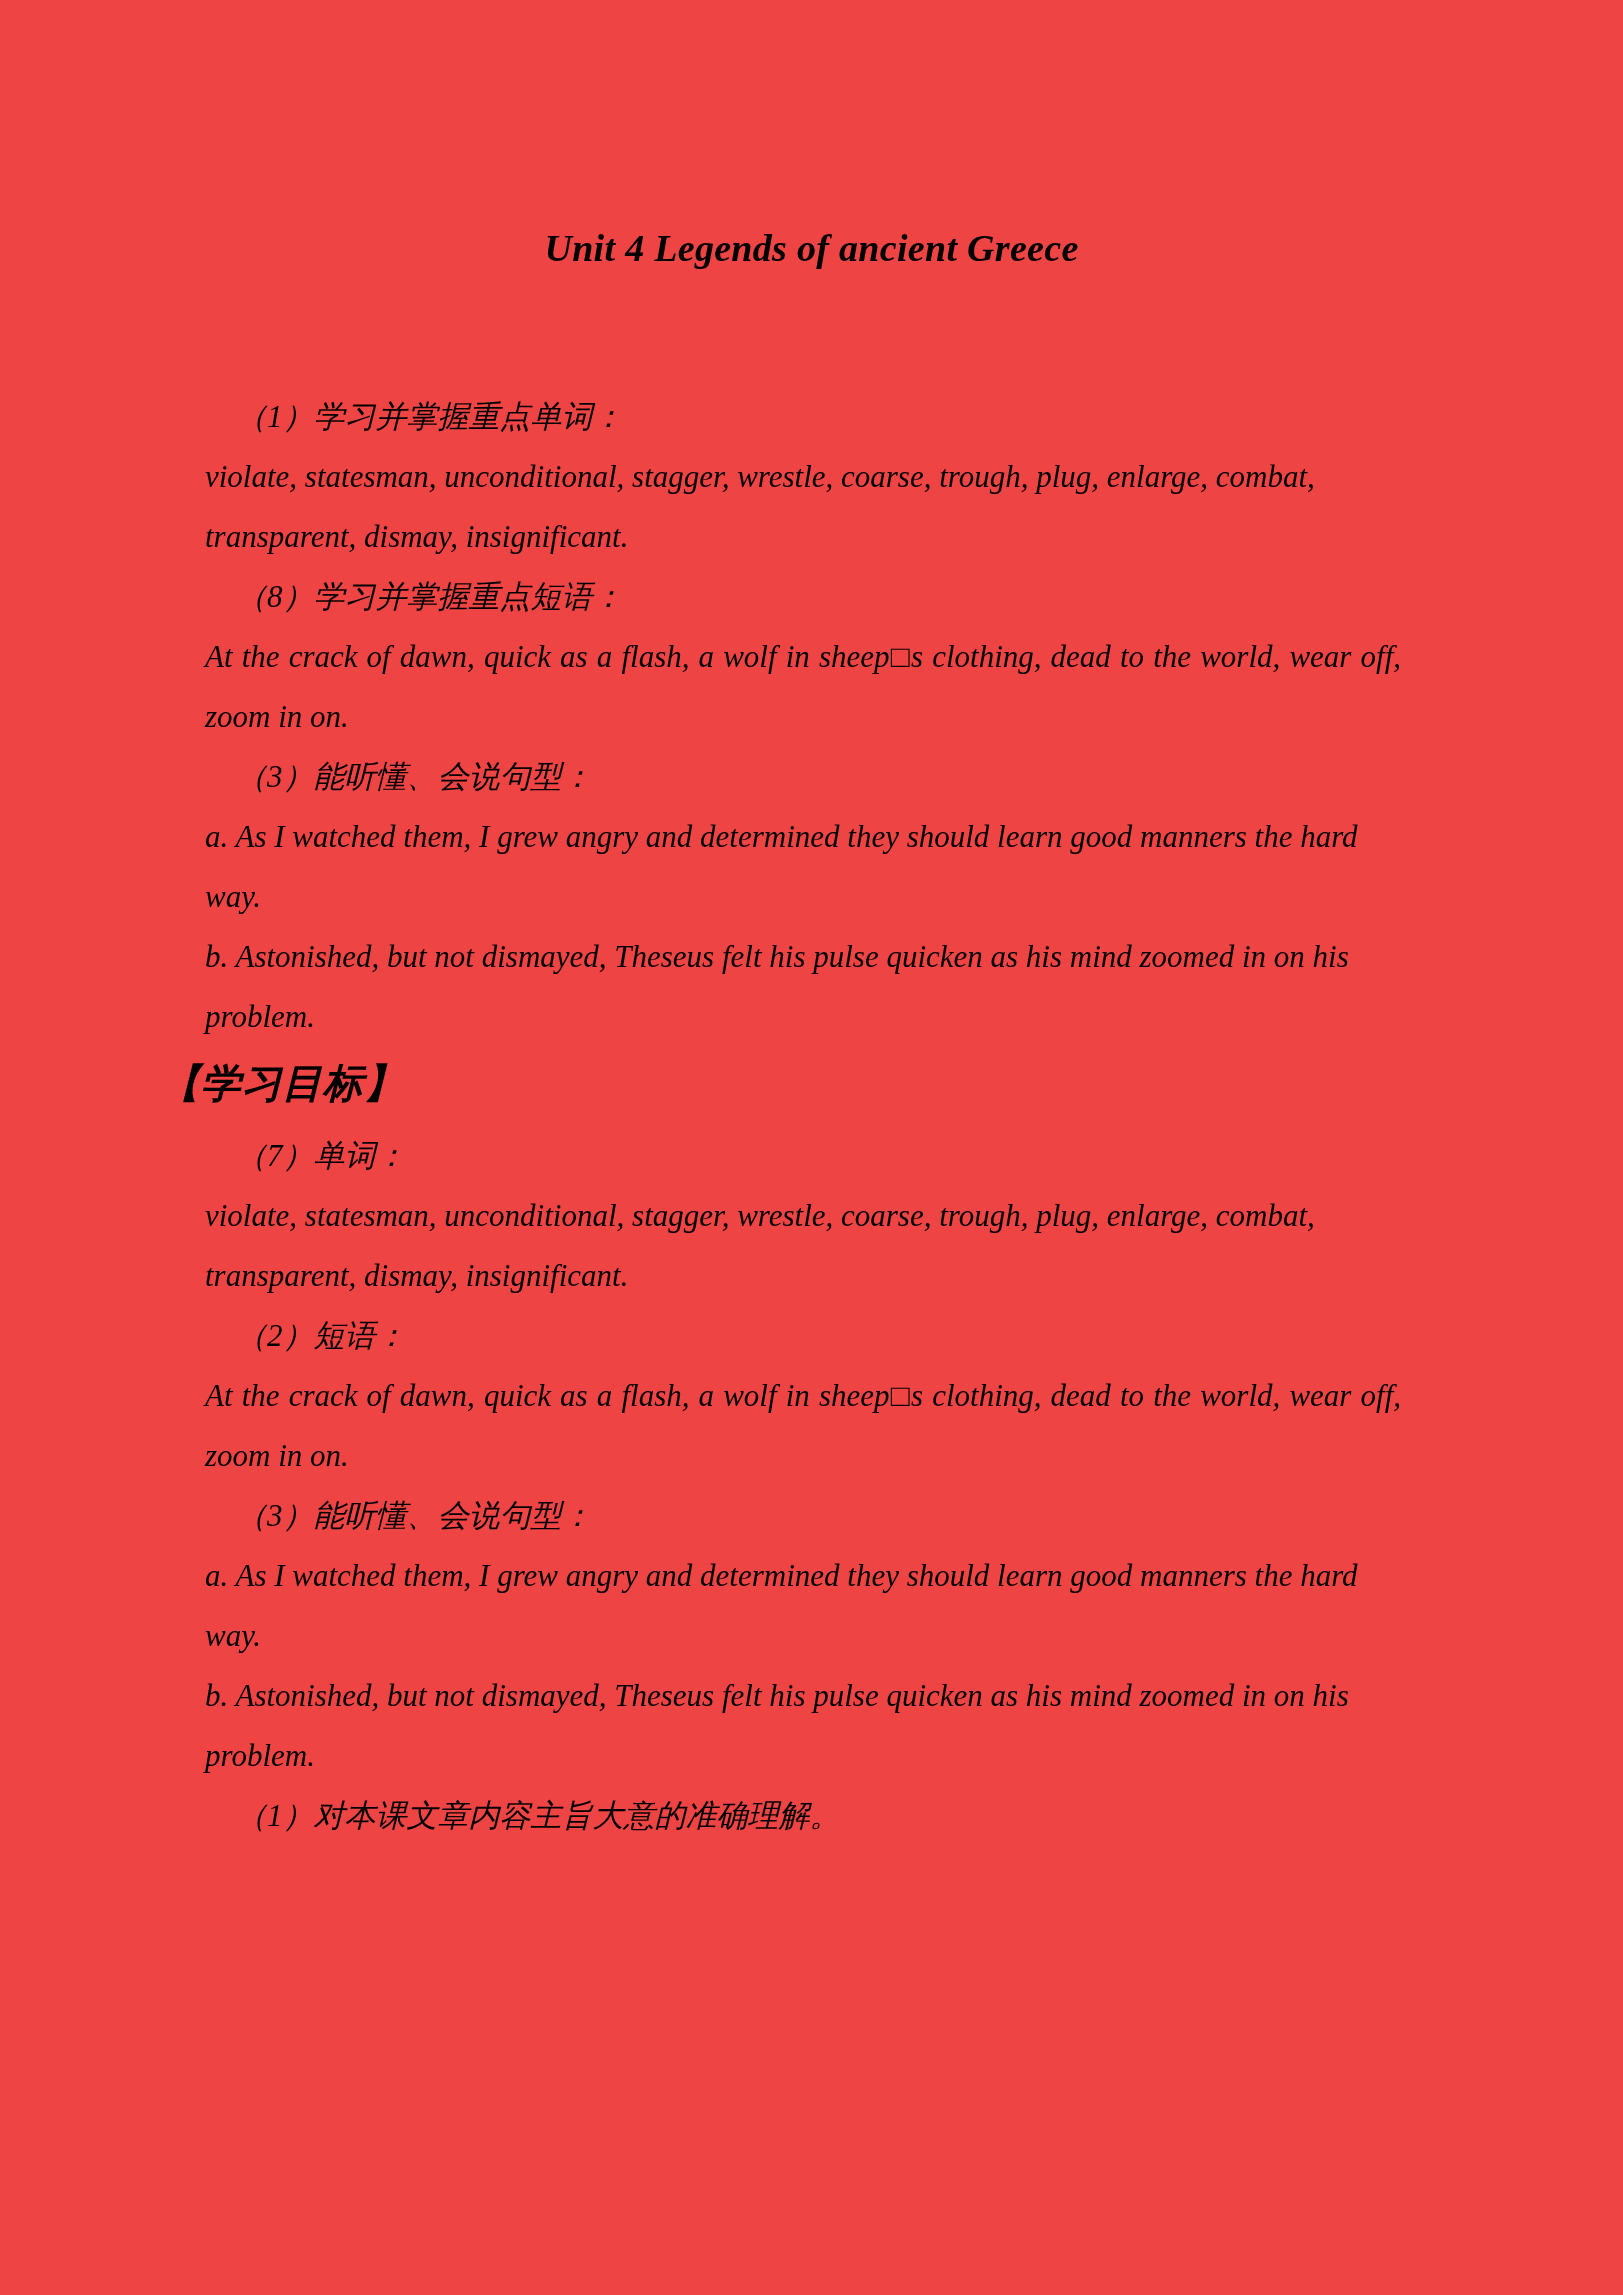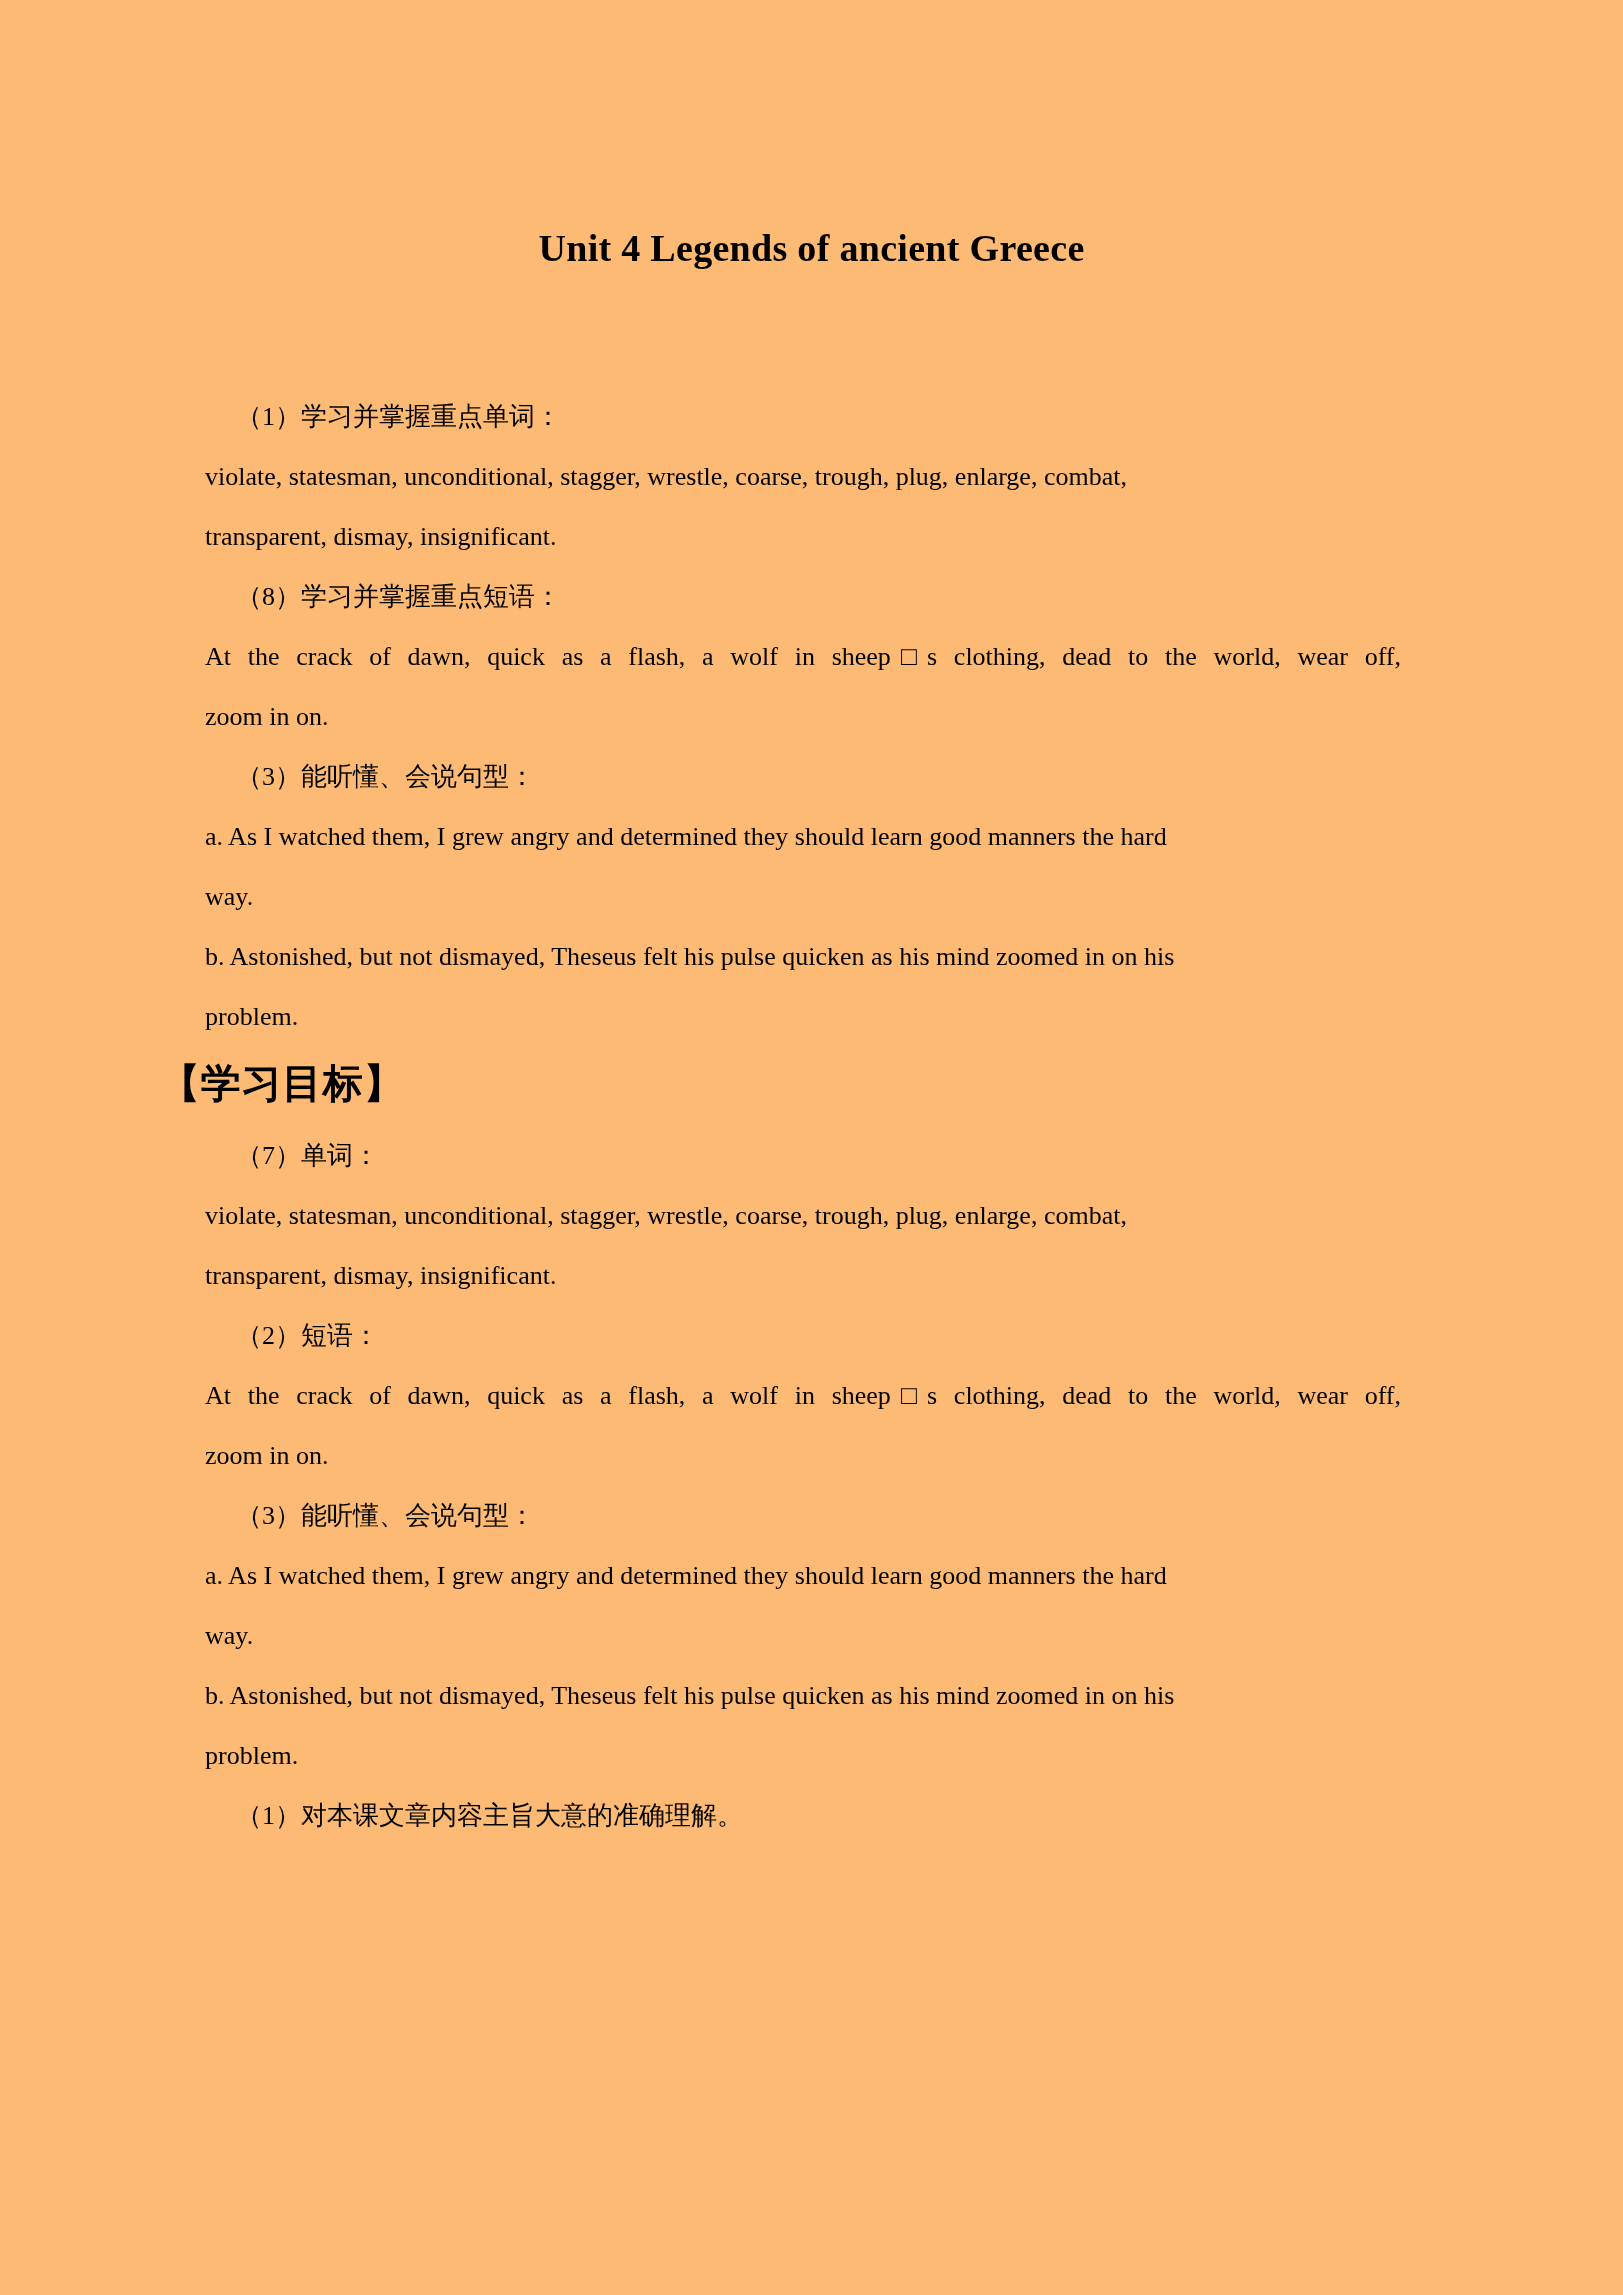--- a/index.html
+++ b/index.html
@@ -1,40 +1,40 @@
 <!DOCTYPE html>
 <html style="font-size:11px"><head>
 <meta charset="utf-8">
 <style>
   html,body{margin:0;padding:0;background:#ffffff;}
   body{
     width:1623px;height:2295px;position:relative;
     font-family:"Liberation Serif",serif;color:#000;
     -webkit-font-smoothing:antialiased;
   }
-  .page{position:absolute;inset:0;background:#fdba74;overflow:hidden;}
+  .page{position:absolute;inset:0;background:#ef4444;overflow:hidden;font-style:italic;}
   .title{
     margin:226px 0 0 0;
     text-align:center;
     font-size:38px;font-weight:bold;
     font-family:"Liberation Serif",serif;
     letter-spacing:0.3px;
   }
   #content{margin-top:117px;}
   .heading{
     font-family:"Liberation Sans","DejaVu Sans",sans-serif;
     font-weight:bold;
     font-size:40px;line-height:50px;
     margin:11px 0 17.7px 160px;
     letter-spacing:0.7px;
   }
   .heading:first-child{margin-top:0;}
   .line{
     margin-left:205px;margin-right:222px;
-    font-size:26px;line-height:60px;
+    font-size:31px;line-height:60px;
     white-space:normal;
   }
   .cn{padding-left:31px;}
   .en{}
   .en-justify{
     text-align:justify;
     -moz-text-align-last:justify;
     text-align-last:justify;
   }
   .pagenum{

